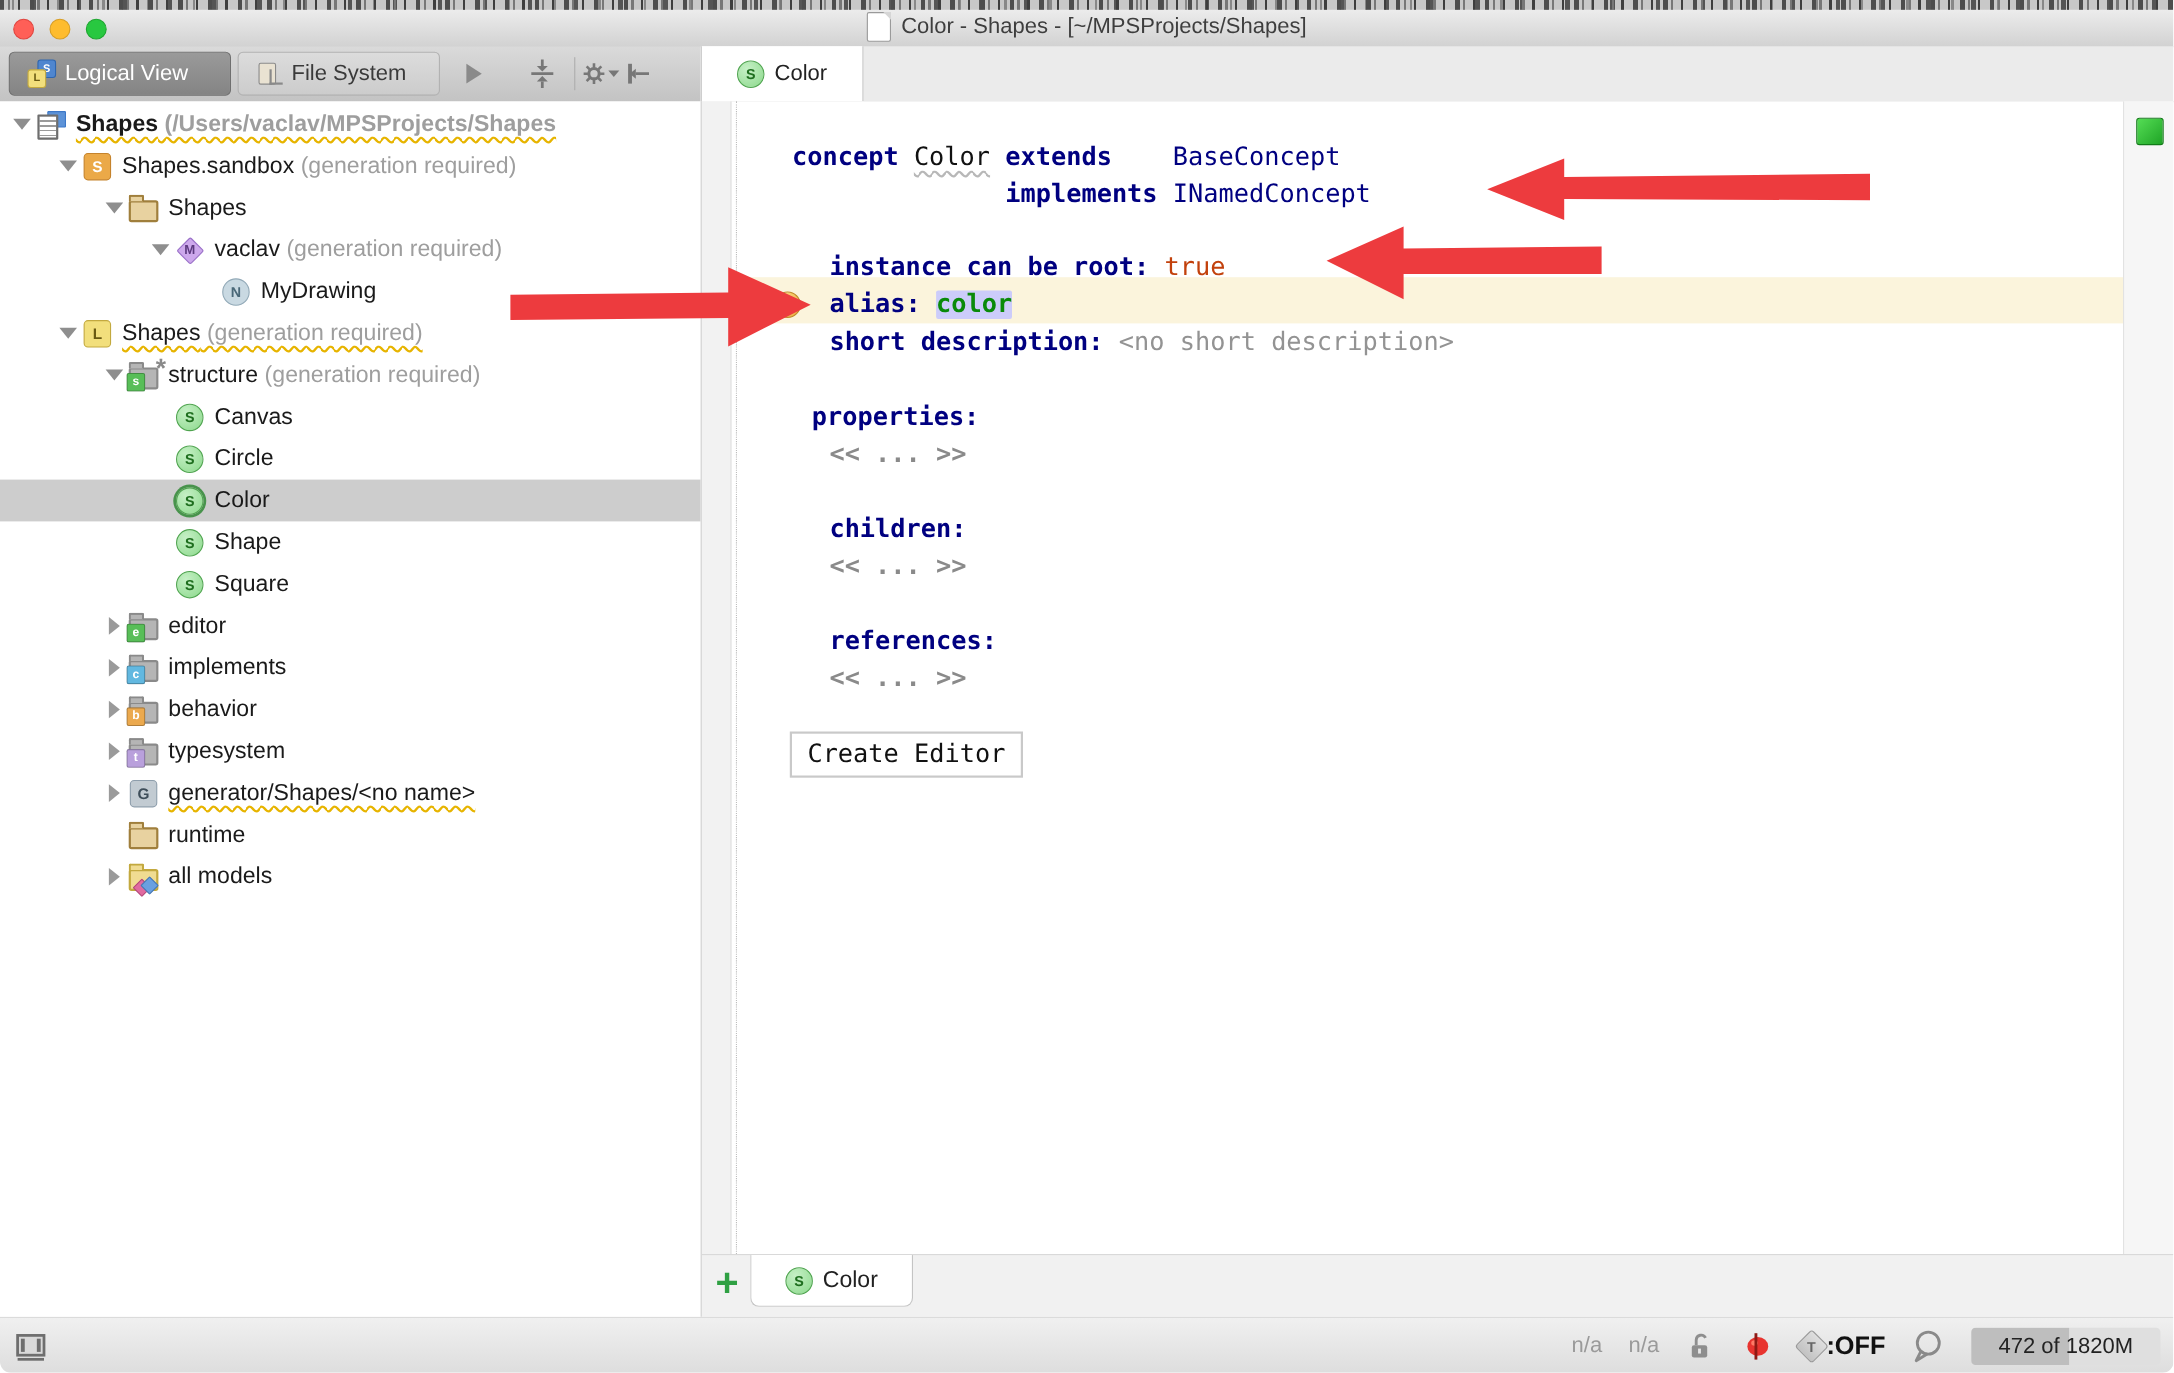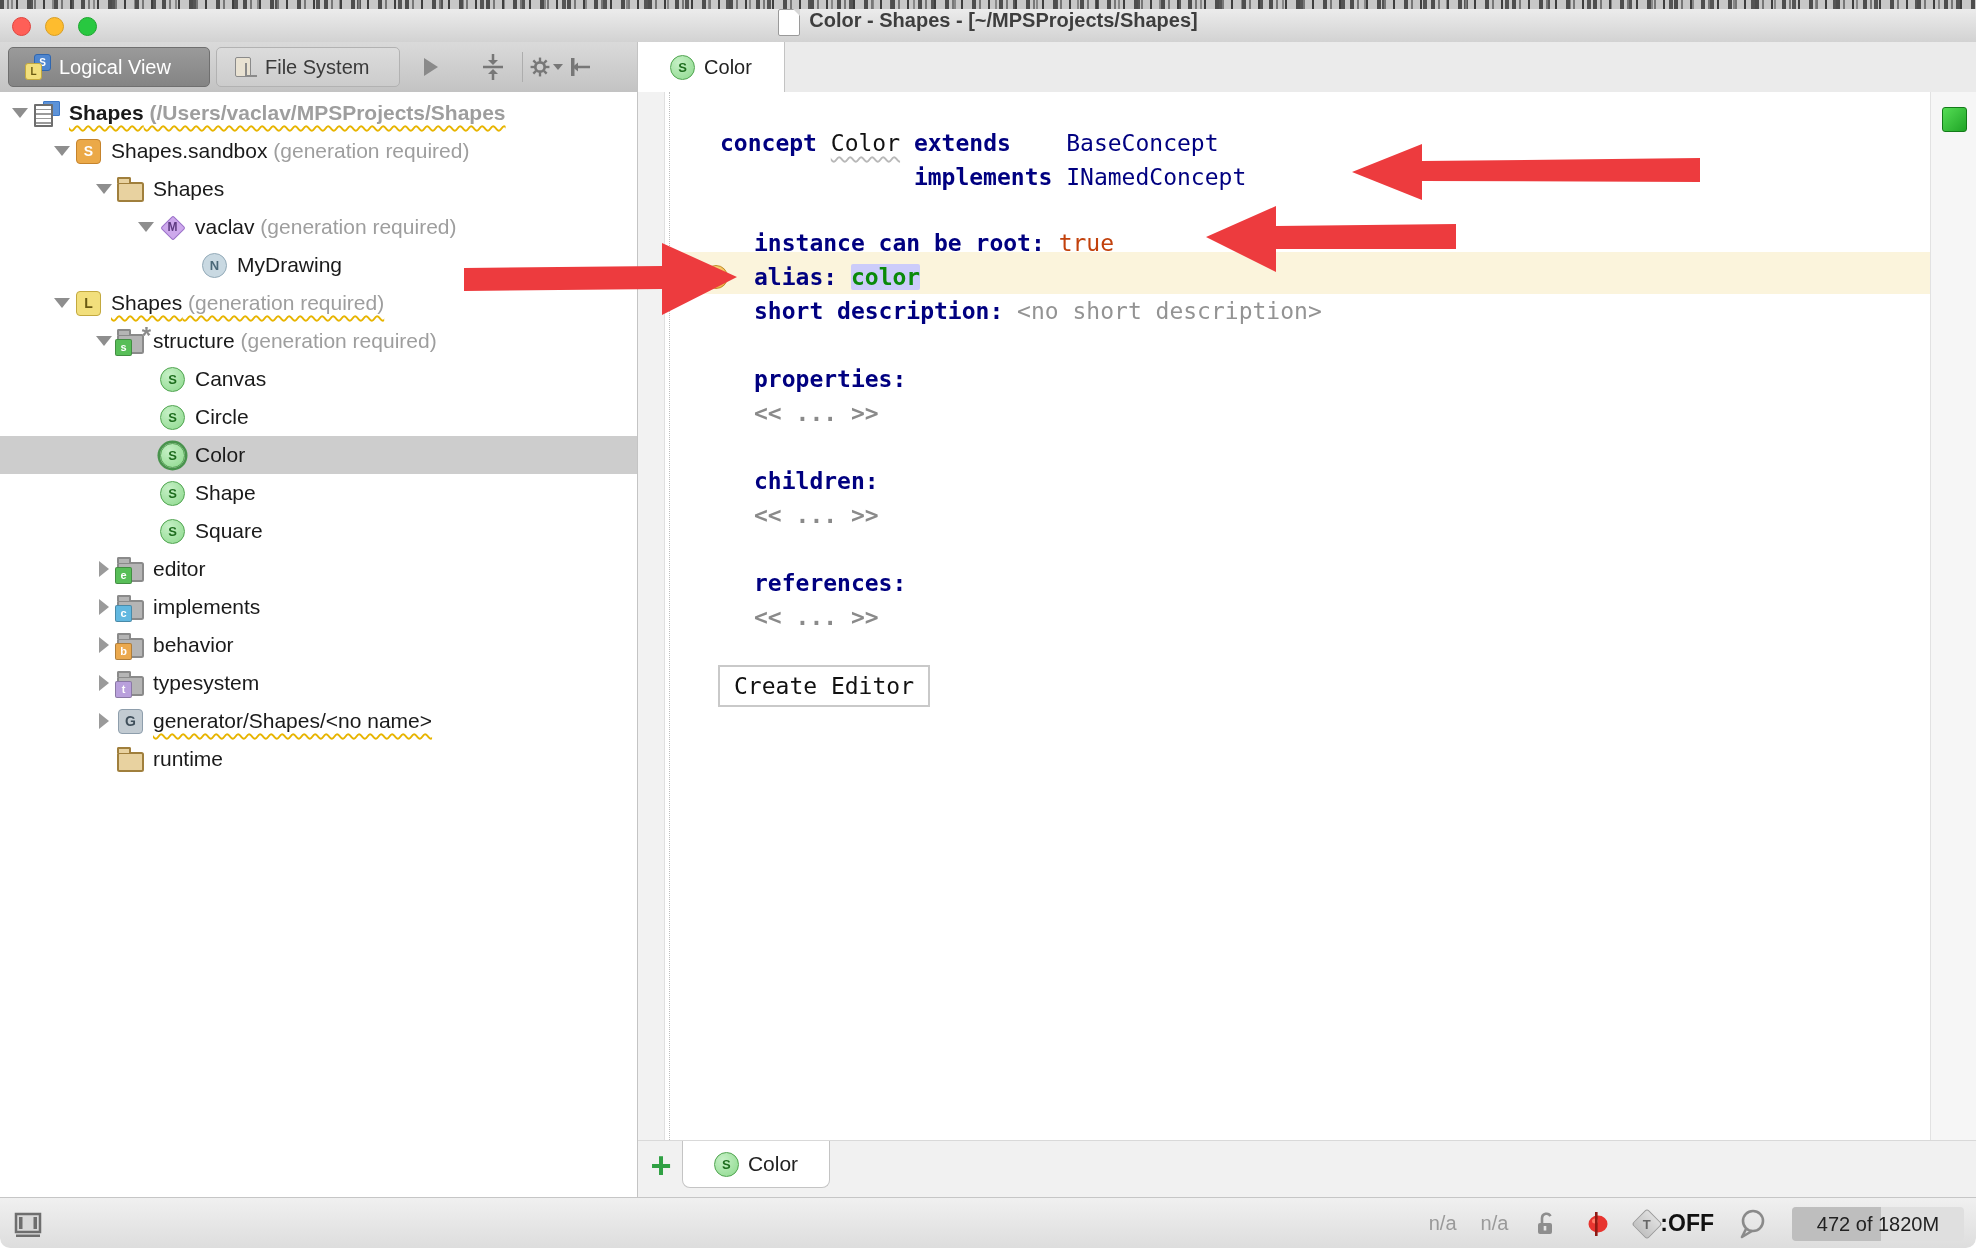--- a/index.html
+++ b/index.html
@@ -12,21 +12,21 @@
     repeating-linear-gradient(90deg,transparent 0 11px,#888 11px 13px,transparent 13px 29px,#555 29px 33px,transparent 33px 41px),
     linear-gradient(#c8c8c8,#c8c8c8);}
 
   
   .titlebar{position:absolute;left:0;top:9px;width:1976px;height:33px;
     background:linear-gradient(#ececec,#d2d2d2);border-bottom:1px solid #b7b7b7;}
   .tl{position:absolute;top:8px;width:17px;height:17px;border-radius:50%;}
   .tl.red{left:12px;background:#ff5f57;border:1px solid #e0443e;}
   .tl.yellow{left:45px;background:#febc2e;border:1px solid #d89e24;}
   .tl.green{left:78px;background:#28c840;border:1px solid #1da62f;}
-  .titlewrap{position:absolute;left:0;right:0;top:0;height:31px;display:flex;align-items:flex-start;justify-content:center;gap:9px;font-weight:bold;}
+  .titlewrap{position:absolute;left:0;right:0;top:0;height:31px;display:flex;align-items:center;justify-content:center;gap:9px;}
   .docico{width:20px;height:25px;background:#fff;border:1.5px solid #9a9a9a;border-radius:2px;position:relative;}
   .docico::after{content:"";position:absolute;right:-1px;top:-1px;border-style:solid;border-width:0 7px 7px 0;border-color:transparent #d6d6d6 transparent transparent;}
   .titletext{font-size:20px;color:#3e3e3e;}
 
   
   .navbar{position:absolute;left:0;top:42px;width:637px;height:50px;
     background:linear-gradient(#dadada,#c3c3c3);border-bottom:1px solid #a9a9a9;
     display:flex;align-items:center;}
   .navtab{height:38px;border-radius:5px;display:flex;align-items:center;gap:8px;padding:0 16px;font-size:20px;}
   .navtab.pressed{margin-left:8px;background:linear-gradient(#9a9a9a,#848484);border:1px solid #6f6f6f;color:#fff;width:168px;}
@@ -328,35 +328,44 @@
           </span>
           <span class="tlab wavy"><span>generator/Shapes/&lt;no name&gt;</span></span>
         </div>
         <div class="trow" style="padding-left: 94px;">
           <span class="tarr"></span>
           <span class="ic">
             <span class="fold" style="--fc:#e8d2a0;--fb:#a07f3c"></span>
           </span>
           <span class="tlab"><span>runtime</span></span>
         </div>
+        <div class="trow" style="padding-left: 94px;">
+          <span class="tarr closed"></span>
+          <span class="ic">
+            <span class="fold" style="--fc:#f0dc92;--fb:#c3a93f"></span>
+            <span class="mdia" style="background:#e06aa0;border:1px solid #b44678;left:6px;bottom:-2px"></span>
+            <span class="mdia" style="background:#6aa0e0;border:1px solid #4678b4;right:2px;bottom:0px"></span>
+          </span>
+          <span class="tlab"><span>all models</span></span>
+        </div>
       </div>
   </div>
 
   <div class="editor">
     <div class="gutter"></div>
     <div class="dotline"></div>
     <div class="caretrow"></div>
     <div class="bulb"></div>
     <div>
         <div class="cl" style="left: 82px; top: 34px;"><span class="kw">concept</span><span class="pl"> </span><span class="nm">Color</span><span class="pl"> </span><span class="kw">extends</span><span class="pl">    </span><span class="ref">BaseConcept</span></div>
         <div class="cl" style="left: 82px; top: 68px;"><span class="pl">              </span><span class="kw">implements</span><span class="pl"> </span><span class="ref">INamedConcept</span></div>
         <div class="cl" style="left: 116px; top: 134px;"><span class="kw">instance can be root:</span><span class="pl"> true</span></div>
         <div class="cl" style="left: 116px; top: 168px;"><span class="kw">alias:</span><span class="pl"> </span><span class="val">color</span></div>
         <div class="cl" style="left: 116px; top: 202px;"><span class="kw">short description:</span><span class="pl"> </span><span class="ph">&lt;no short description&gt;</span></div>
-        <div class="cl" style="left: 116px; top: 270px;"><span class="kw">properties:</span></div>
+        <div class="cl" style="left: 100px; top: 270px;"><span class="kw">properties:</span></div>
         <div class="cl" style="left: 116px; top: 304px;"><span class="dots">&lt;&lt; ... &gt;&gt;</span></div>
         <div class="cl" style="left: 116px; top: 372px;"><span class="kw">children:</span></div>
         <div class="cl" style="left: 116px; top: 406px;"><span class="dots">&lt;&lt; ... &gt;&gt;</span></div>
         <div class="cl" style="left: 116px; top: 474px;"><span class="kw">references:</span></div>
         <div class="cl" style="left: 116px; top: 508px;"><span class="dots">&lt;&lt; ... &gt;&gt;</span></div>
       </div>
     <div class="createbtn">Create Editor</div>
     <div class="stripe">
       <div class="okbox"></div>
     </div>

